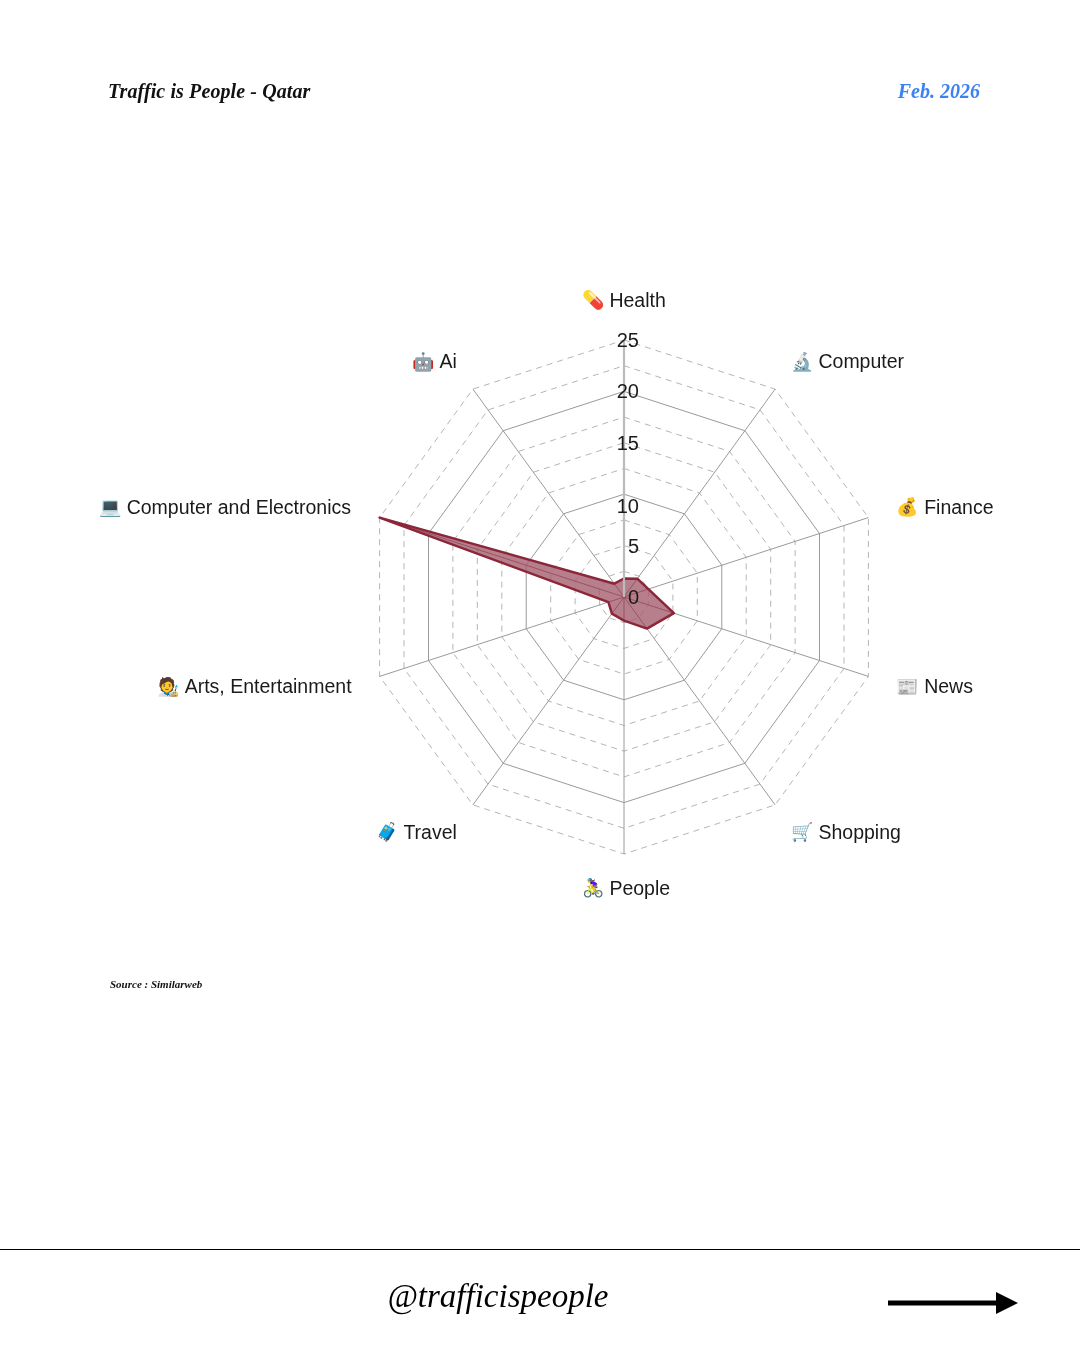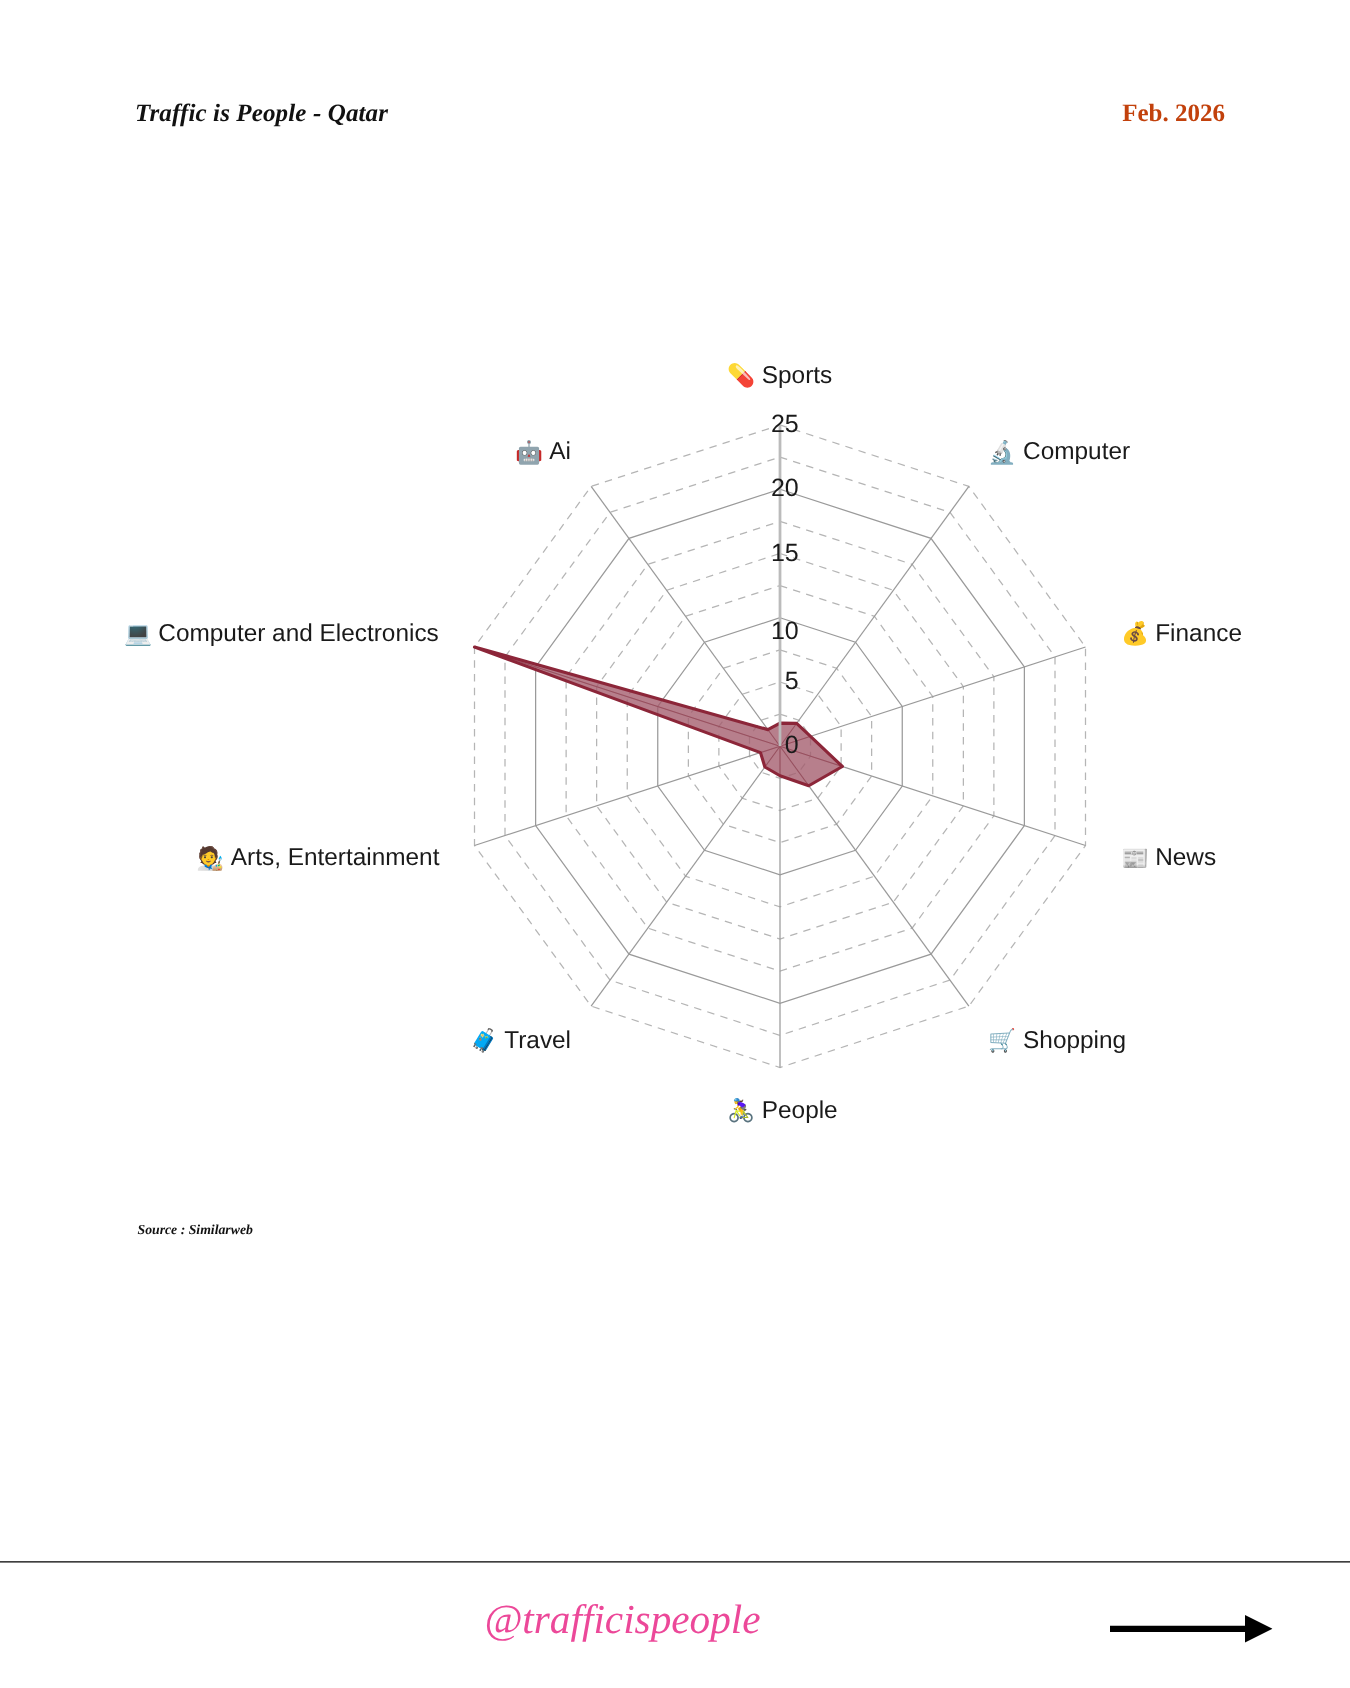--- a/index.html
+++ b/index.html
@@ -15,22 +15,22 @@
   
   .hdr-left{
     position:absolute;left:108px;top:80px;
     font-family:"Liberation Serif", serif;
     font-weight:bold;font-style:italic;
     font-size:20px;color:#111;letter-spacing:.1px;
   }
   .hdr-right{
     position:absolute;right:100px;top:80px;
     font-family:"Liberation Serif", serif;
-    font-weight:bold;
-    font-size:20px;color:#c2410c;
+    font-weight:bold;font-style:italic;
+    font-size:20px;color:#3b82f6;
   }
   .title{
     position:absolute;left:113px;top:125px;
     font-family:"Liberation Serif", serif;
     font-weight:bold;font-style:italic;
     font-size:72px;line-height:80px;color:#000;
   }
 
   
   .chart-wrap{
@@ -66,21 +66,21 @@
 
   
   .rule{
     position:absolute;left:0;top:1249px;width:1080px;height:1px;
     background:#000;
   }
   .handle{
     position:absolute;left:0;top:1278px;width:996px;
     text-align:center;
     font-family:"Liberation Serif", serif;
-    font-style:italic;font-size:33px;color:#ec4899;
+    font-style:italic;font-size:33px;color:#000000;
   }
   .arrow{
     position:absolute;right:62px;top:1288px;width:132px;height:30px;
   }
 </style>
 </head>
 <body>
 
 <div class="page">
 
@@ -118,21 +118,21 @@
         <line x1="624" y1="317" x2="624.0" y2="340.6" stroke="#8c2639" stroke-width="0.6" stroke-opacity="0.5"></line>
         <line x1="624" y1="317" x2="611.9" y2="333.6" stroke="#8c2639" stroke-width="0.6" stroke-opacity="0.5"></line>
         <line x1="624" y1="317" x2="608.4" y2="322.1" stroke="#8c2639" stroke-width="0.6" stroke-opacity="0.5"></line>
         <line x1="624" y1="317" x2="379.6" y2="237.6" stroke="#8c2639" stroke-width="0.6" stroke-opacity="0.5"></line>
         <line x1="624" y1="317" x2="614.3" y2="303.7" stroke="#8c2639" stroke-width="0.6" stroke-opacity="0.5"></line>
         <line x1="624" y1="317" x2="624" y2="60.0" stroke="#bbbbbb" stroke-width="2.2"></line>
       </svg>
     <div id="axis-labels">
         <div class="axis-label" style="left: 582px; top: 8.5px;">
           <span class="emo">💊</span>
-          <span>Sports</span>
+          <span>Health</span>
         </div>
         <div class="axis-label" style="left: 791.046px; top: 70.0761px;">
           <span class="emo">🔬</span>
           <span>Computer</span>
         </div>
         <div class="axis-label" style="left: 896.757px; top: 215.576px;">
           <span class="emo">💰</span>
           <span>Finance</span>
         </div>
         <div class="axis-label" style="left: 896.757px; top: 395.424px;">

